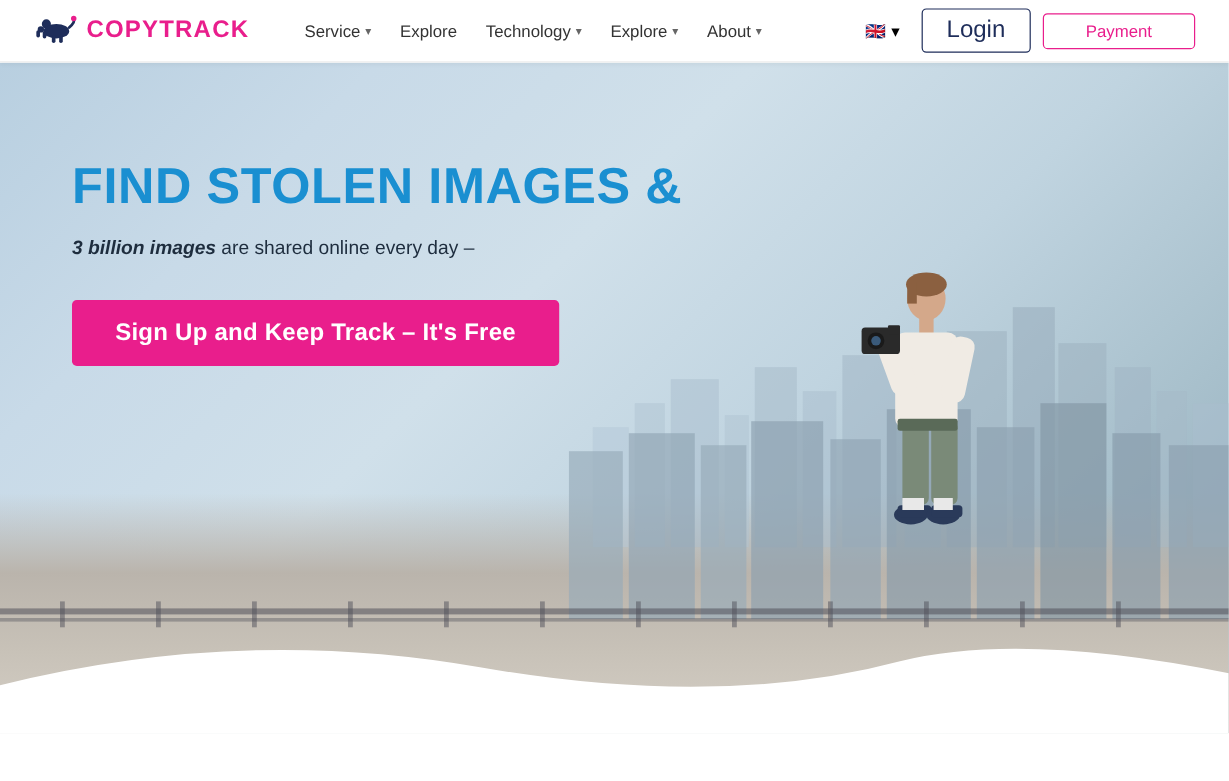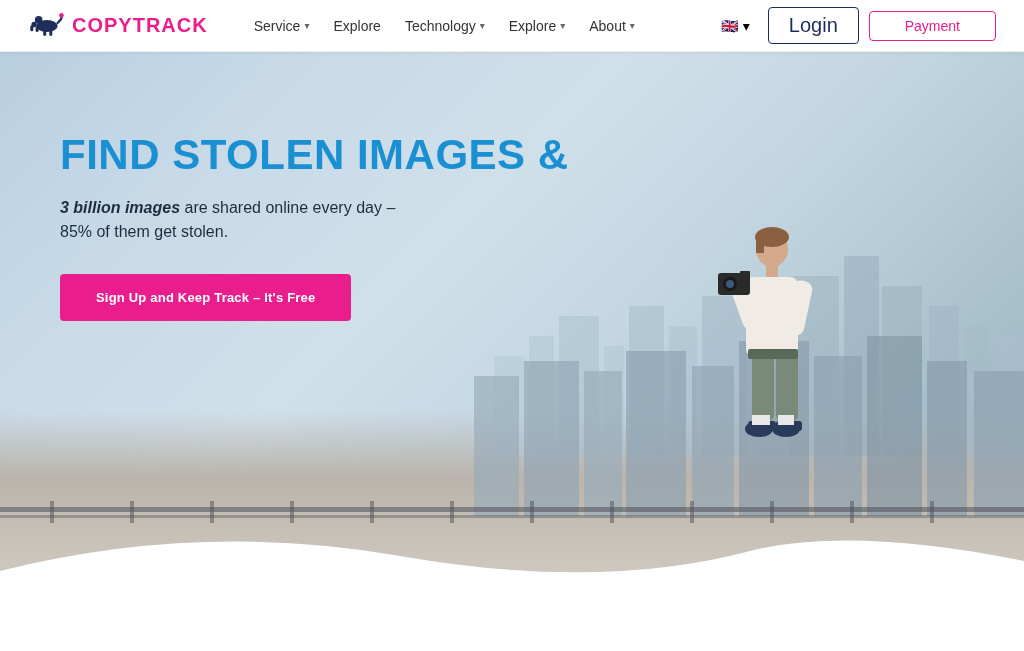--- a/index.html
+++ b/index.html
@@ -156,21 +156,21 @@
     }
     .hero-subtitle strong {
       font-weight: 700;
       font-style: italic;
     }
     .hero-cta {
       display: inline-block;
       background: #e91e8c;
       color: #fff;
       padding: 16px 36px;
-      font-size: 13px;
+      font-size: 20px;
       font-weight: 600;
       border-radius: 4px;
       cursor: pointer;
       border: none;
       letter-spacing: 0.2px;
     }
 
     
     .photographer {
       position: absolute;
@@ -350,17 +350,16 @@
       <path d="M0,100 L0,60 Q200,10 400,45 Q600,80 750,40 Q850,15 1024,50 L1024,100 Z" fill="white"></path>
     </svg>
   </div>
 
   <div class="hero-content">
     <h1 class="hero-title">
       <span>FIND STOLEN IMAGES &amp;</span><br>
     </h1>
     <p class="hero-subtitle">
       <strong>3 billion images</strong><span> are shared online every day –</span><br>
-      <span>85% of them get stolen.</span>
     </p>
     <button class="hero-cta">Sign Up and Keep Track – It's Free</button>
   </div>
 </section>
 
 </body></html>

